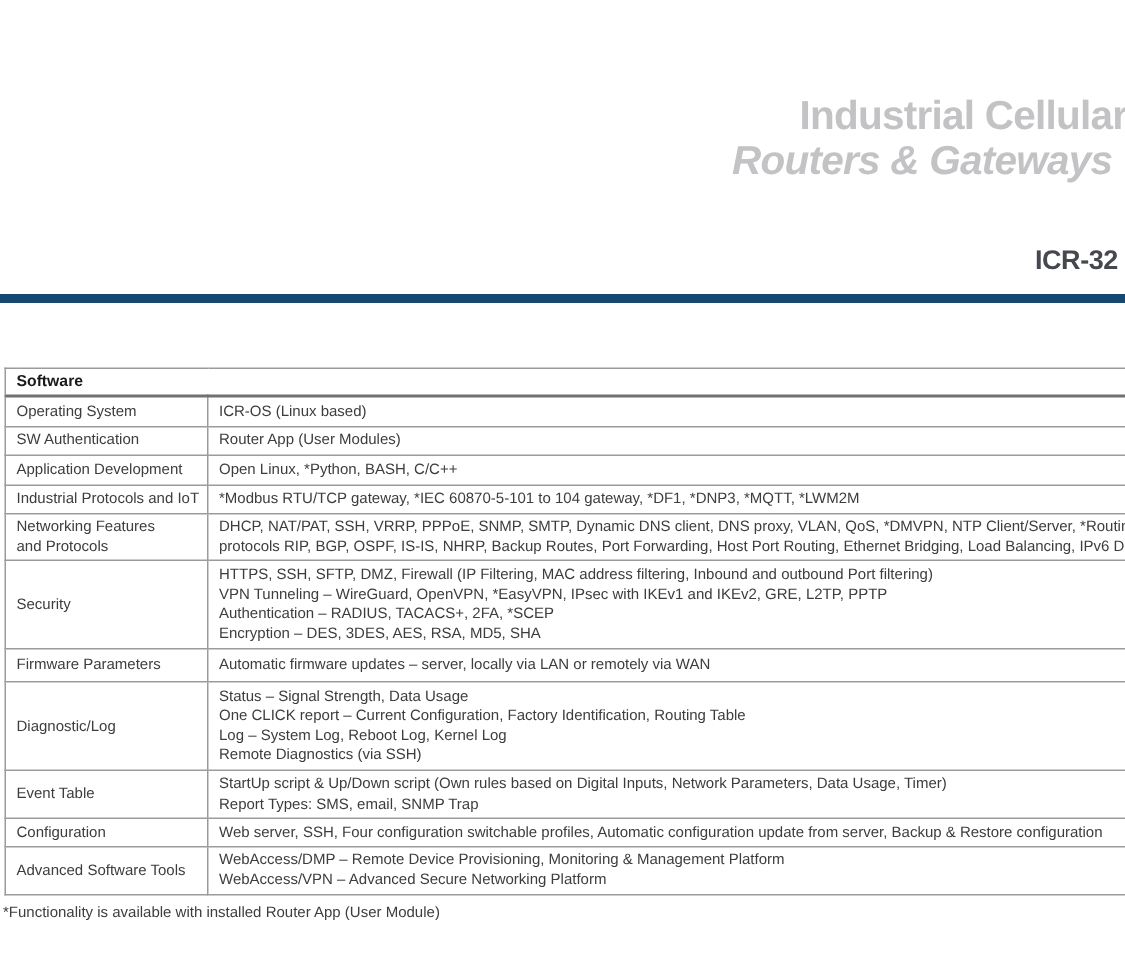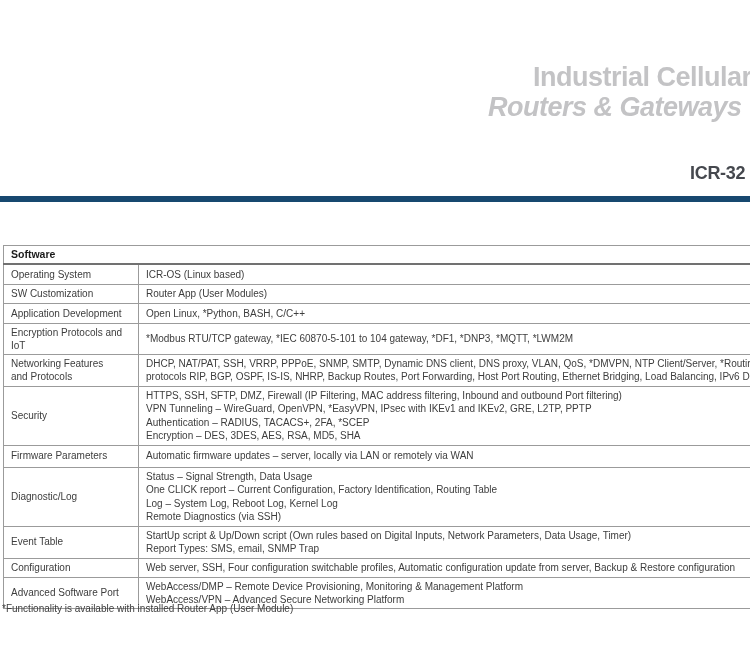--- a/index.html
+++ b/index.html
@@ -94,29 +94,29 @@
     </colgroup>
   <tbody>
       <tr>
     <th class="section" colspan="2">Software</th>
   </tr>
   <tr class="h20">
     <td class="lab">Operating System</td>
     <td class="val">ICR-OS (Linux based)</td>
   </tr>
   <tr class="h19">
-    <td class="lab">SW Customization</td>
+    <td class="lab">SW Authentication</td>
     <td class="val">Router App (User Modules)</td>
   </tr>
   <tr class="h20">
     <td class="lab">Application Development</td>
     <td class="val">Open Linux, *Python, BASH, C/C++</td>
   </tr>
   <tr class="h19">
-    <td class="lab">Encryption Protocols and IoT</td>
+    <td class="lab">Industrial Protocols and IoT</td>
     <td class="val">*Modbus RTU/TCP gateway, *IEC 60870-5-101 to 104 gateway, *DF1, *DNP3, *MQTT, *LWM2M</td>
   </tr>
   <tr class="h31">
     <td class="lab">Networking Features
 and Protocols</td>
     <td class="val">DHCP, NAT/PAT, SSH, VRRP, PPPoE, SNMP, SMTP, Dynamic DNS client, DNS proxy, VLAN, QoS, *DMVPN, NTP Client/Server, *Routing
 protocols RIP, BGP, OSPF, IS-IS, NHRP, Backup Routes, Port Forwarding, Host Port Routing, Ethernet Bridging, Load Balancing, IPv6 Dual Stack</td>
   </tr>
   <tr class="h59">
     <td class="lab">Security</td>
@@ -139,20 +139,20 @@
   <tr class="h32">
     <td class="lab">Event Table</td>
     <td class="val">StartUp script &amp; Up/Down script (Own rules based on Digital Inputs, Network Parameters, Data Usage, Timer)
 Report Types: SMS, email, SNMP Trap</td>
   </tr>
   <tr class="h19">
     <td class="lab">Configuration</td>
     <td class="val">Web server, SSH, Four configuration switchable profiles, Automatic configuration update from server, Backup &amp; Restore configuration</td>
   </tr>
   <tr class="h31">
-    <td class="lab">Advanced Software Port</td>
+    <td class="lab">Advanced Software Tools</td>
     <td class="val">WebAccess/DMP – Remote Device Provisioning, Monitoring &amp; Management Platform
 WebAccess/VPN – Advanced Secure Networking Platform</td>
   </tr>
 </tbody>
   </table>
 
 <div class="footnote">*Functionality is available with installed Router App (User Module)</div>
 
 </body></html>

